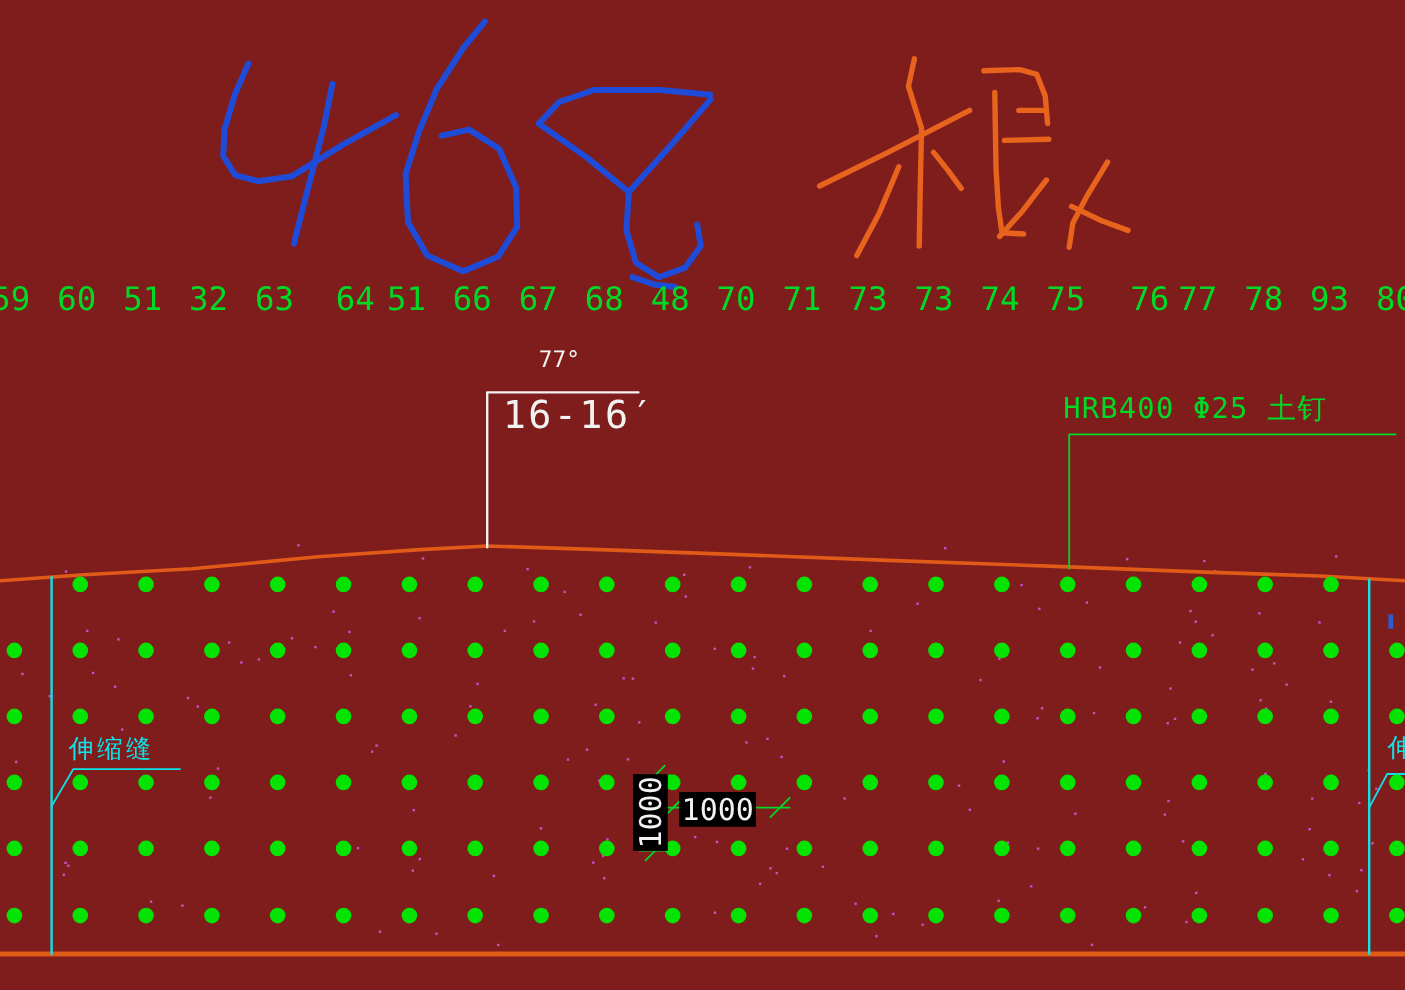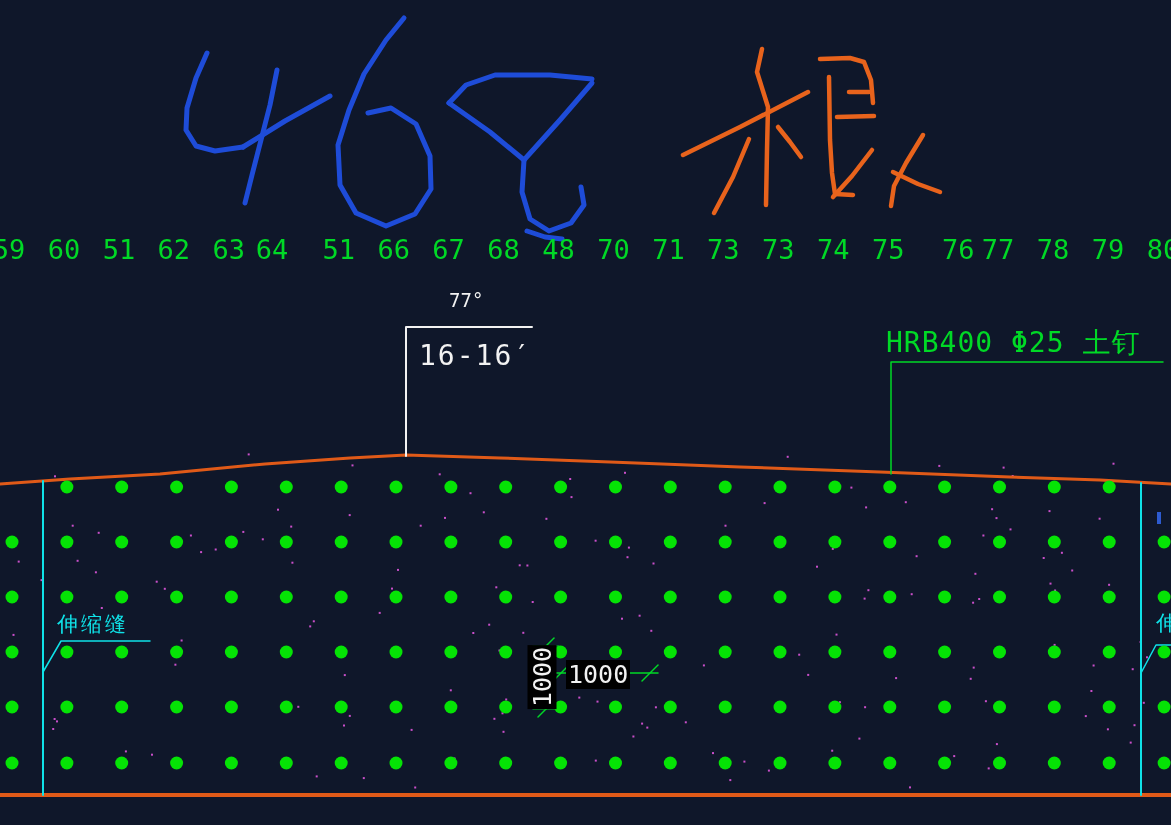--- a/index.html
+++ b/index.html
@@ -1,16 +1,16 @@
 <!DOCTYPE html>
 <html><head>
 <meta charset="utf-8">
 <style>
   html,body{margin:0;padding:0;background:#000;}
-  #canvas{position:relative;width:1171px;height:825px;background:#0f172a;overflow:hidden;
+  #canvas{position:relative;width:1171px;height:825px;background:#7f1d1d;overflow:hidden;
           font-family:"DejaVu Sans Mono", monospace;}
   #vec{position:absolute;left:0;top:0;}
   .txt{position:absolute;white-space:nowrap;}
   .stnum{position:absolute;top:0;transform:translateX(-50%);font-size:27px;line-height:27px;}
   #station-row{position:absolute;left:0;top:236px;width:100%;height:28px;}
   .green{color:#00d926;}
   .cyan{color:#0fe2e8;}
   .white{color:#f2f2f2;}
   .dimtext{background:#000;padding:0 2px;}
   .vtext{transform:translate(-50%,-50%) rotate(-90deg);transform-origin:center;}
@@ -337,44 +337,44 @@
       <polyline points="837,117 874,116" fill="none" stroke="#e8631c" stroke-width="4.5" stroke-linecap="round" stroke-linejoin="round"></polyline>
       <polyline points="923,135 906,163 894,186 891,206" fill="none" stroke="#e8631c" stroke-width="4.5" stroke-linecap="round" stroke-linejoin="round"></polyline>
       <polyline points="872,150 852,176 833,197" fill="none" stroke="#e8631c" stroke-width="4.5" stroke-linecap="round" stroke-linejoin="round"></polyline>
       <polyline points="893,172 918,184 940,192" fill="none" stroke="#e8631c" stroke-width="4.5" stroke-linecap="round" stroke-linejoin="round"></polyline>
     </svg>
 
   <div id="station-row">
       <div class="stnum green" style="left: 9px;">59</div>
       <div class="stnum green" style="left: 63.95px;">60</div>
       <div class="stnum green" style="left: 118.9px;">51</div>
-      <div class="stnum green" style="left: 173.85px;">62</div>
+      <div class="stnum green" style="left: 173.85px;">32</div>
       <div class="stnum green" style="left: 228.8px;">63</div>
-      <div class="stnum green" style="left: 272px;">64</div>
+      <div class="stnum green" style="left: 296px;">64</div>
       <div class="stnum green" style="left: 338.7px;">51</div>
       <div class="stnum green" style="left: 393.65px;">66</div>
       <div class="stnum green" style="left: 448.6px;">67</div>
       <div class="stnum green" style="left: 503.55px;">68</div>
       <div class="stnum green" style="left: 558.5px;">48</div>
       <div class="stnum green" style="left: 613.45px;">70</div>
       <div class="stnum green" style="left: 668.4px;">71</div>
       <div class="stnum green" style="left: 723.35px;">73</div>
       <div class="stnum green" style="left: 778.3px;">73</div>
       <div class="stnum green" style="left: 833.25px;">74</div>
       <div class="stnum green" style="left: 888.2px;">75</div>
       <div class="stnum green" style="left: 943.15px; margin-left: 15px;">76</div>
       <div class="stnum green" style="left: 998.1px;">77</div>
       <div class="stnum green" style="left: 1053.05px;">78</div>
-      <div class="stnum green" style="left: 1108px;">79</div>
+      <div class="stnum green" style="left: 1108px;">93</div>
       <div class="stnum green" style="left: 1162.95px;">80</div>
     </div>
 
   <div class="txt white" style="left:449px;top:289px;font-size:19px;">77°</div>
-  <div class="txt white" style="left:419px;top:339px;font-size:28px;letter-spacing:2px;">16-16′</div>
-
-  <div class="txt green" style="left:886px;top:324px;font-size:28px;letter-spacing:1px;">HRB400 Φ25 土钉</div>
+  <div class="txt white" style="left:419px;top:327px;font-size:32px;letter-spacing:2px;">16-16′</div>
+
+  <div class="txt green" style="left:886px;top:324px;font-size:24px;letter-spacing:1px;">HRB400 Φ25 土钉</div>
 
   <div class="txt cyan" style="left:57px;top:610px;font-size:21px;letter-spacing:3px;">伸缩缝</div>
   <div class="txt cyan" style="left:1156px;top:609px;font-size:21px;letter-spacing:3px;">伸缩缝</div>
 
   <div class="txt white dimtext" style="left:566px;top:660px;font-size:25px;">1000</div>
   <div class="txt white dimtext vtext" style="left:542px;top:677px;font-size:25px;">1000</div>
 </div>
 
 </body></html>

